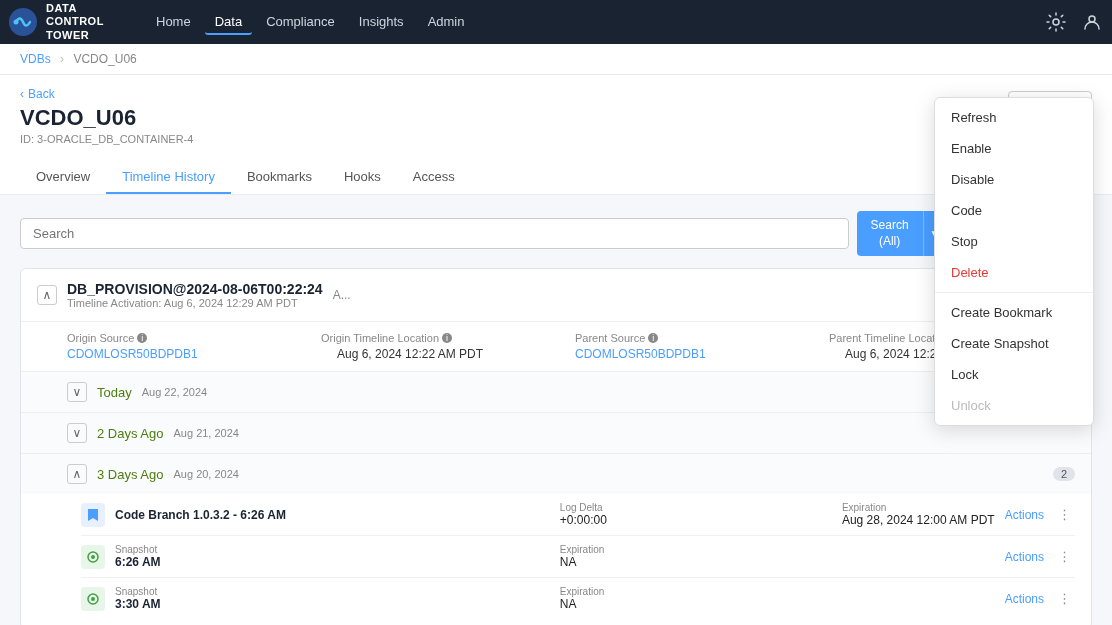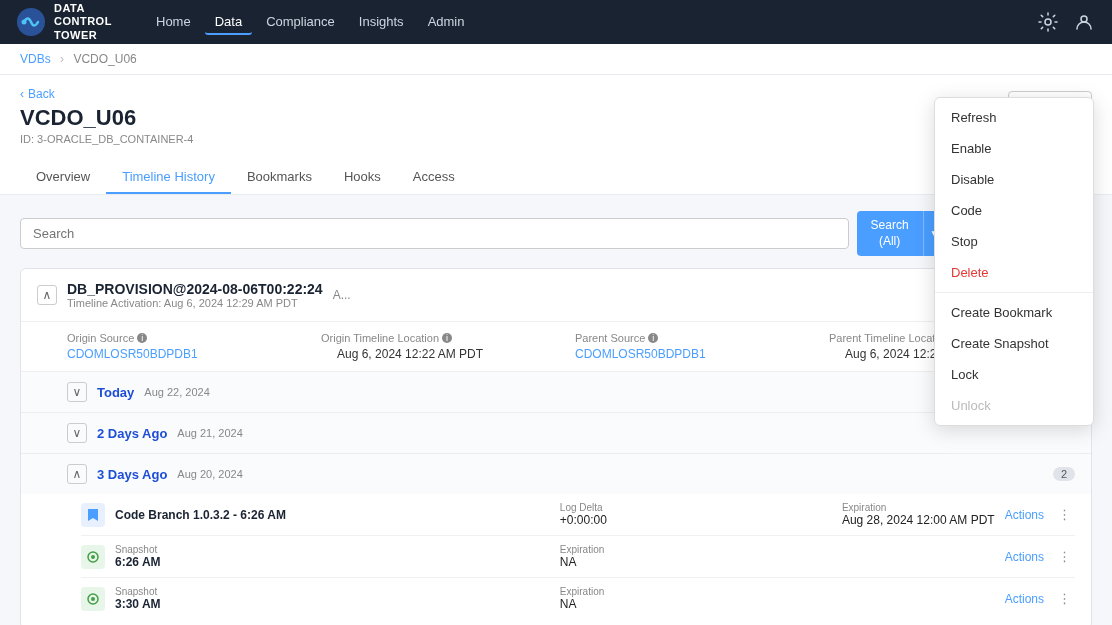--- a/index.html
+++ b/index.html
@@ -4,22 +4,22 @@
   <style>
     * { box-sizing: border-box; margin: 0; padding: 0; }
     body { font-family: -apple-system, BlinkMacSystemFont, 'Segoe UI', sans-serif; font-size: 13px; background: #f5f7fa; color: #222; }
 
     
     .top-nav {
       background: #1a2332;
       height: 44px;
       display: flex;
       align-items: center;
-      padding: 0 16px;
-      gap: 20px;
+      padding: 0 8px;
+      gap: 28px;
     }
     .nav-logo {
       display: flex;
       align-items: center;
       gap: 8px;
       min-width: 110px;
     }
     .nav-logo-icon {
       width: 30px;
       height: 30px;
@@ -301,22 +301,22 @@
       border: 1px solid #ccc;
       border-radius: 3px;
       display: flex;
       align-items: center;
       justify-content: center;
       color: #666;
       font-size: 12px;
     }
     .day-title {
       font-size: 13px;
-      font-weight: 700;
-      color: #1d4ed8;
+      font-weight: 400;
+      color: #4d7c0f;
     }
     .day-date {
       font-size: 11px;
       color: #888;
     }
     .day-count-badge {
       margin-left: auto;
       background: #e0e4ea;
       border-radius: 10px;
       padding: 1px 8px;

